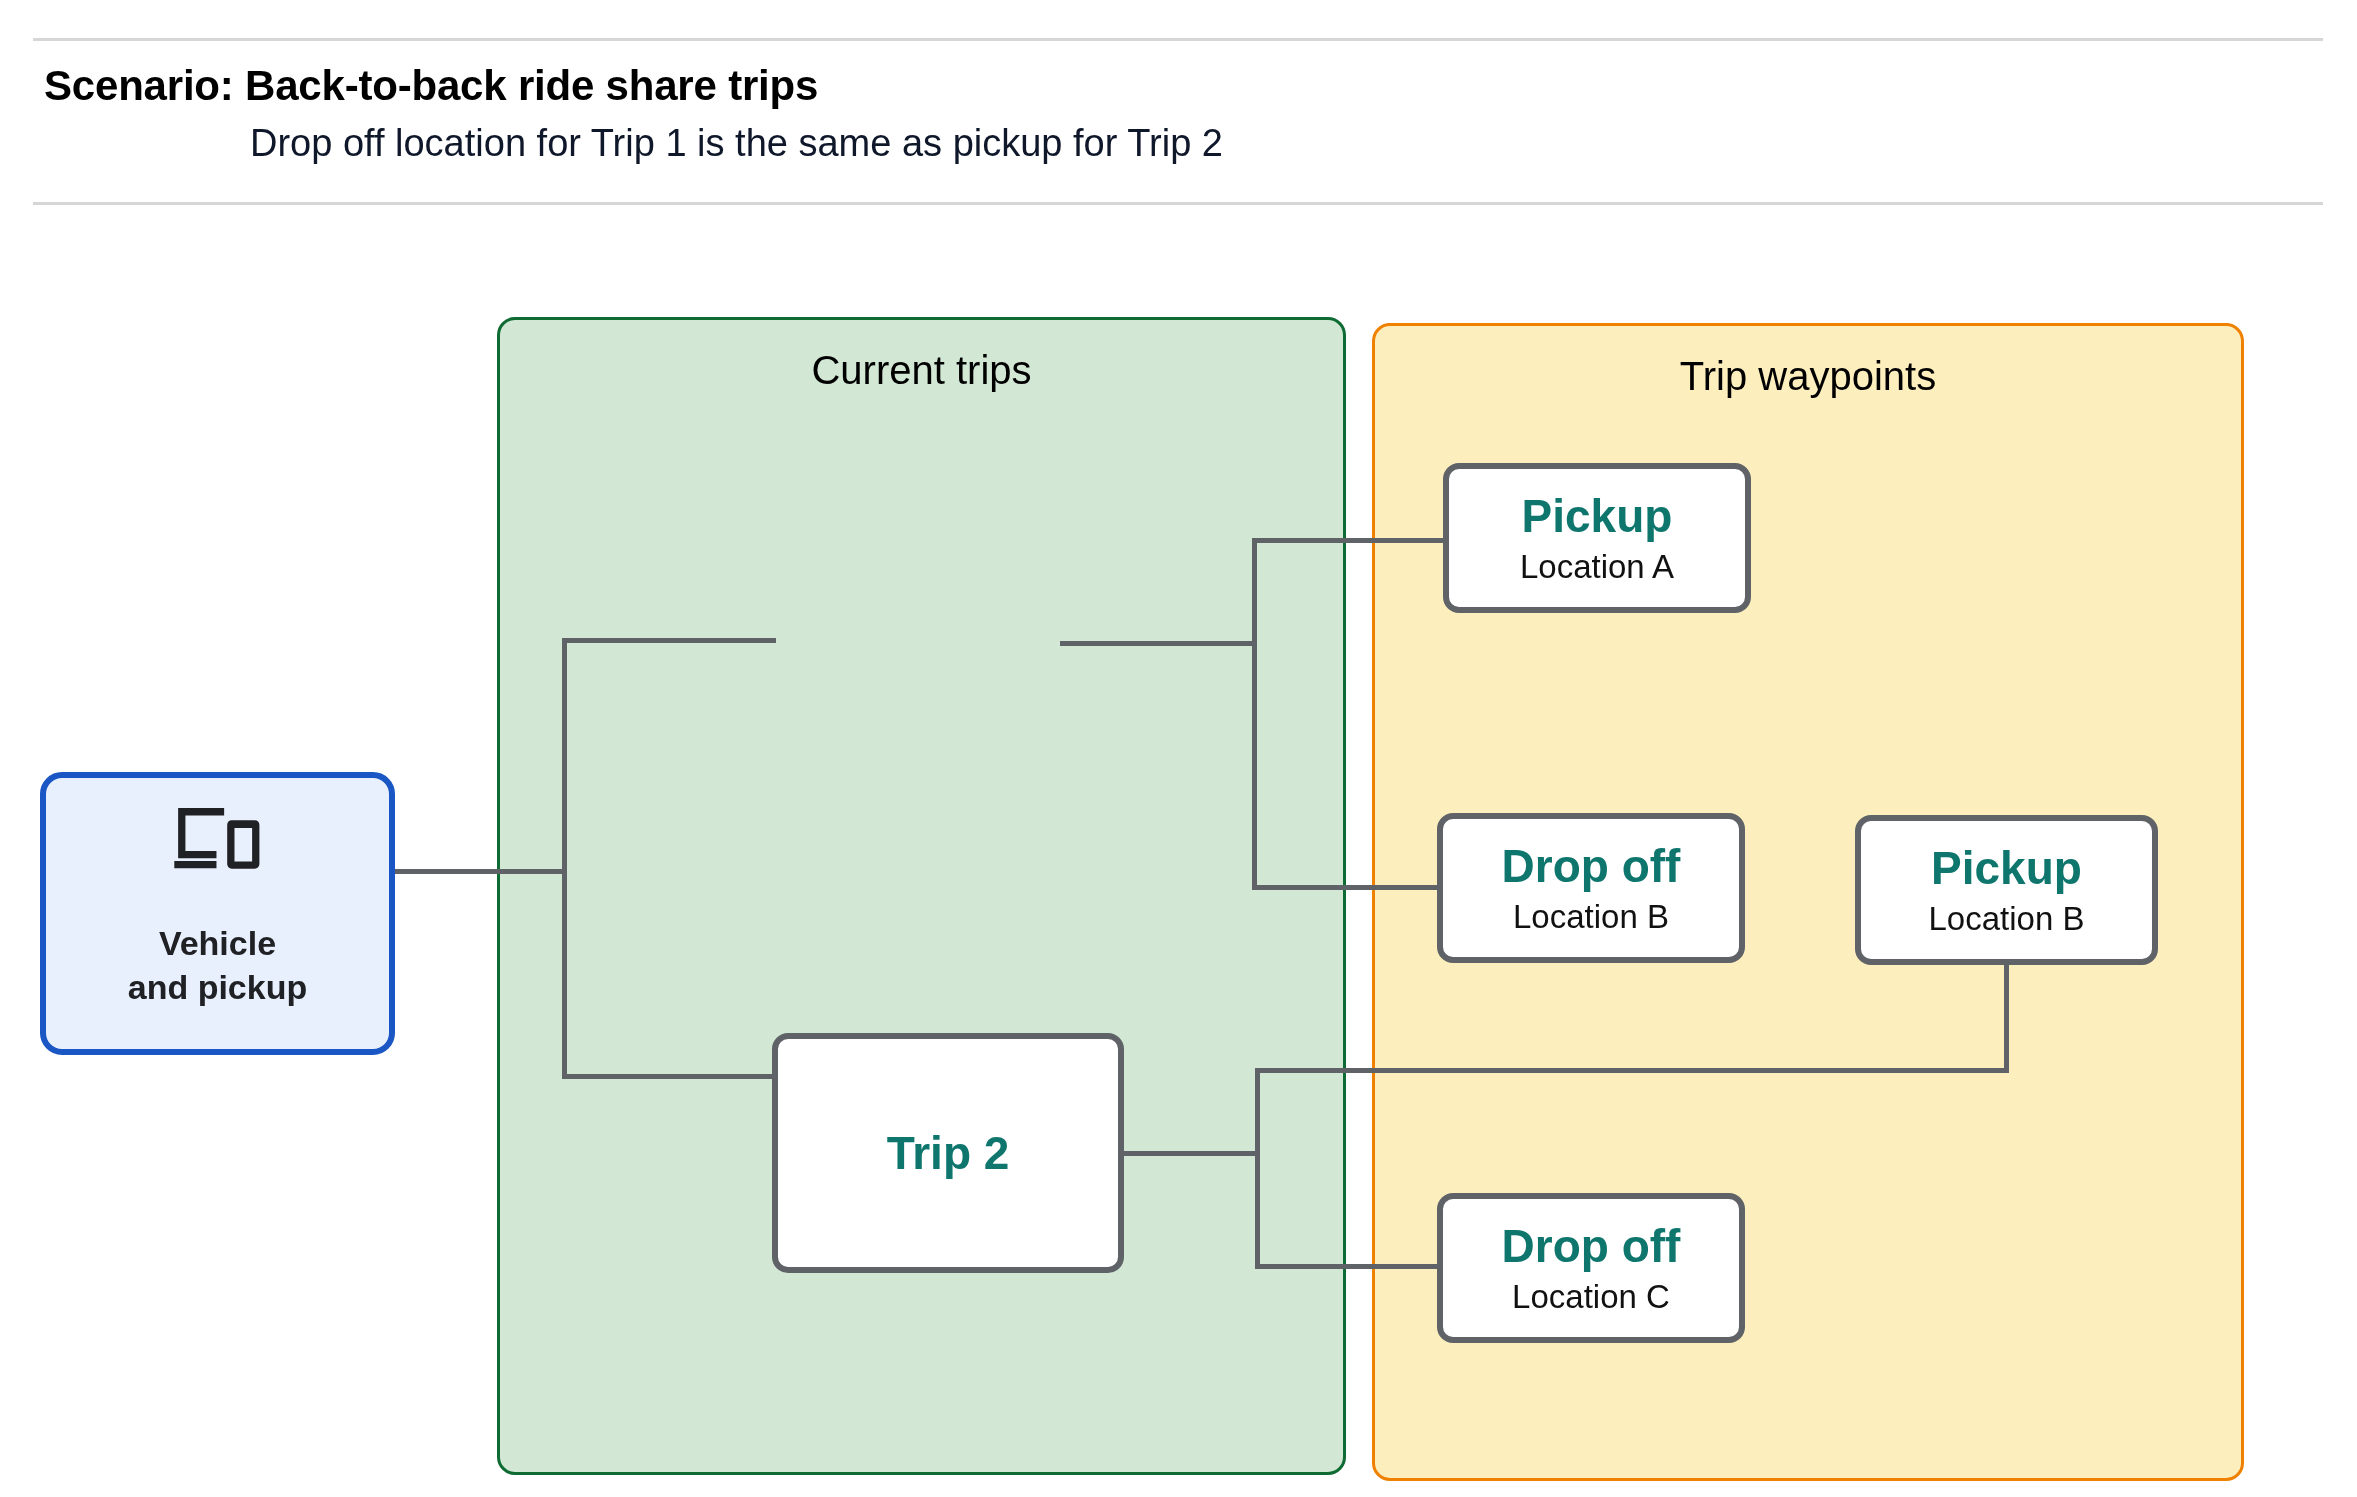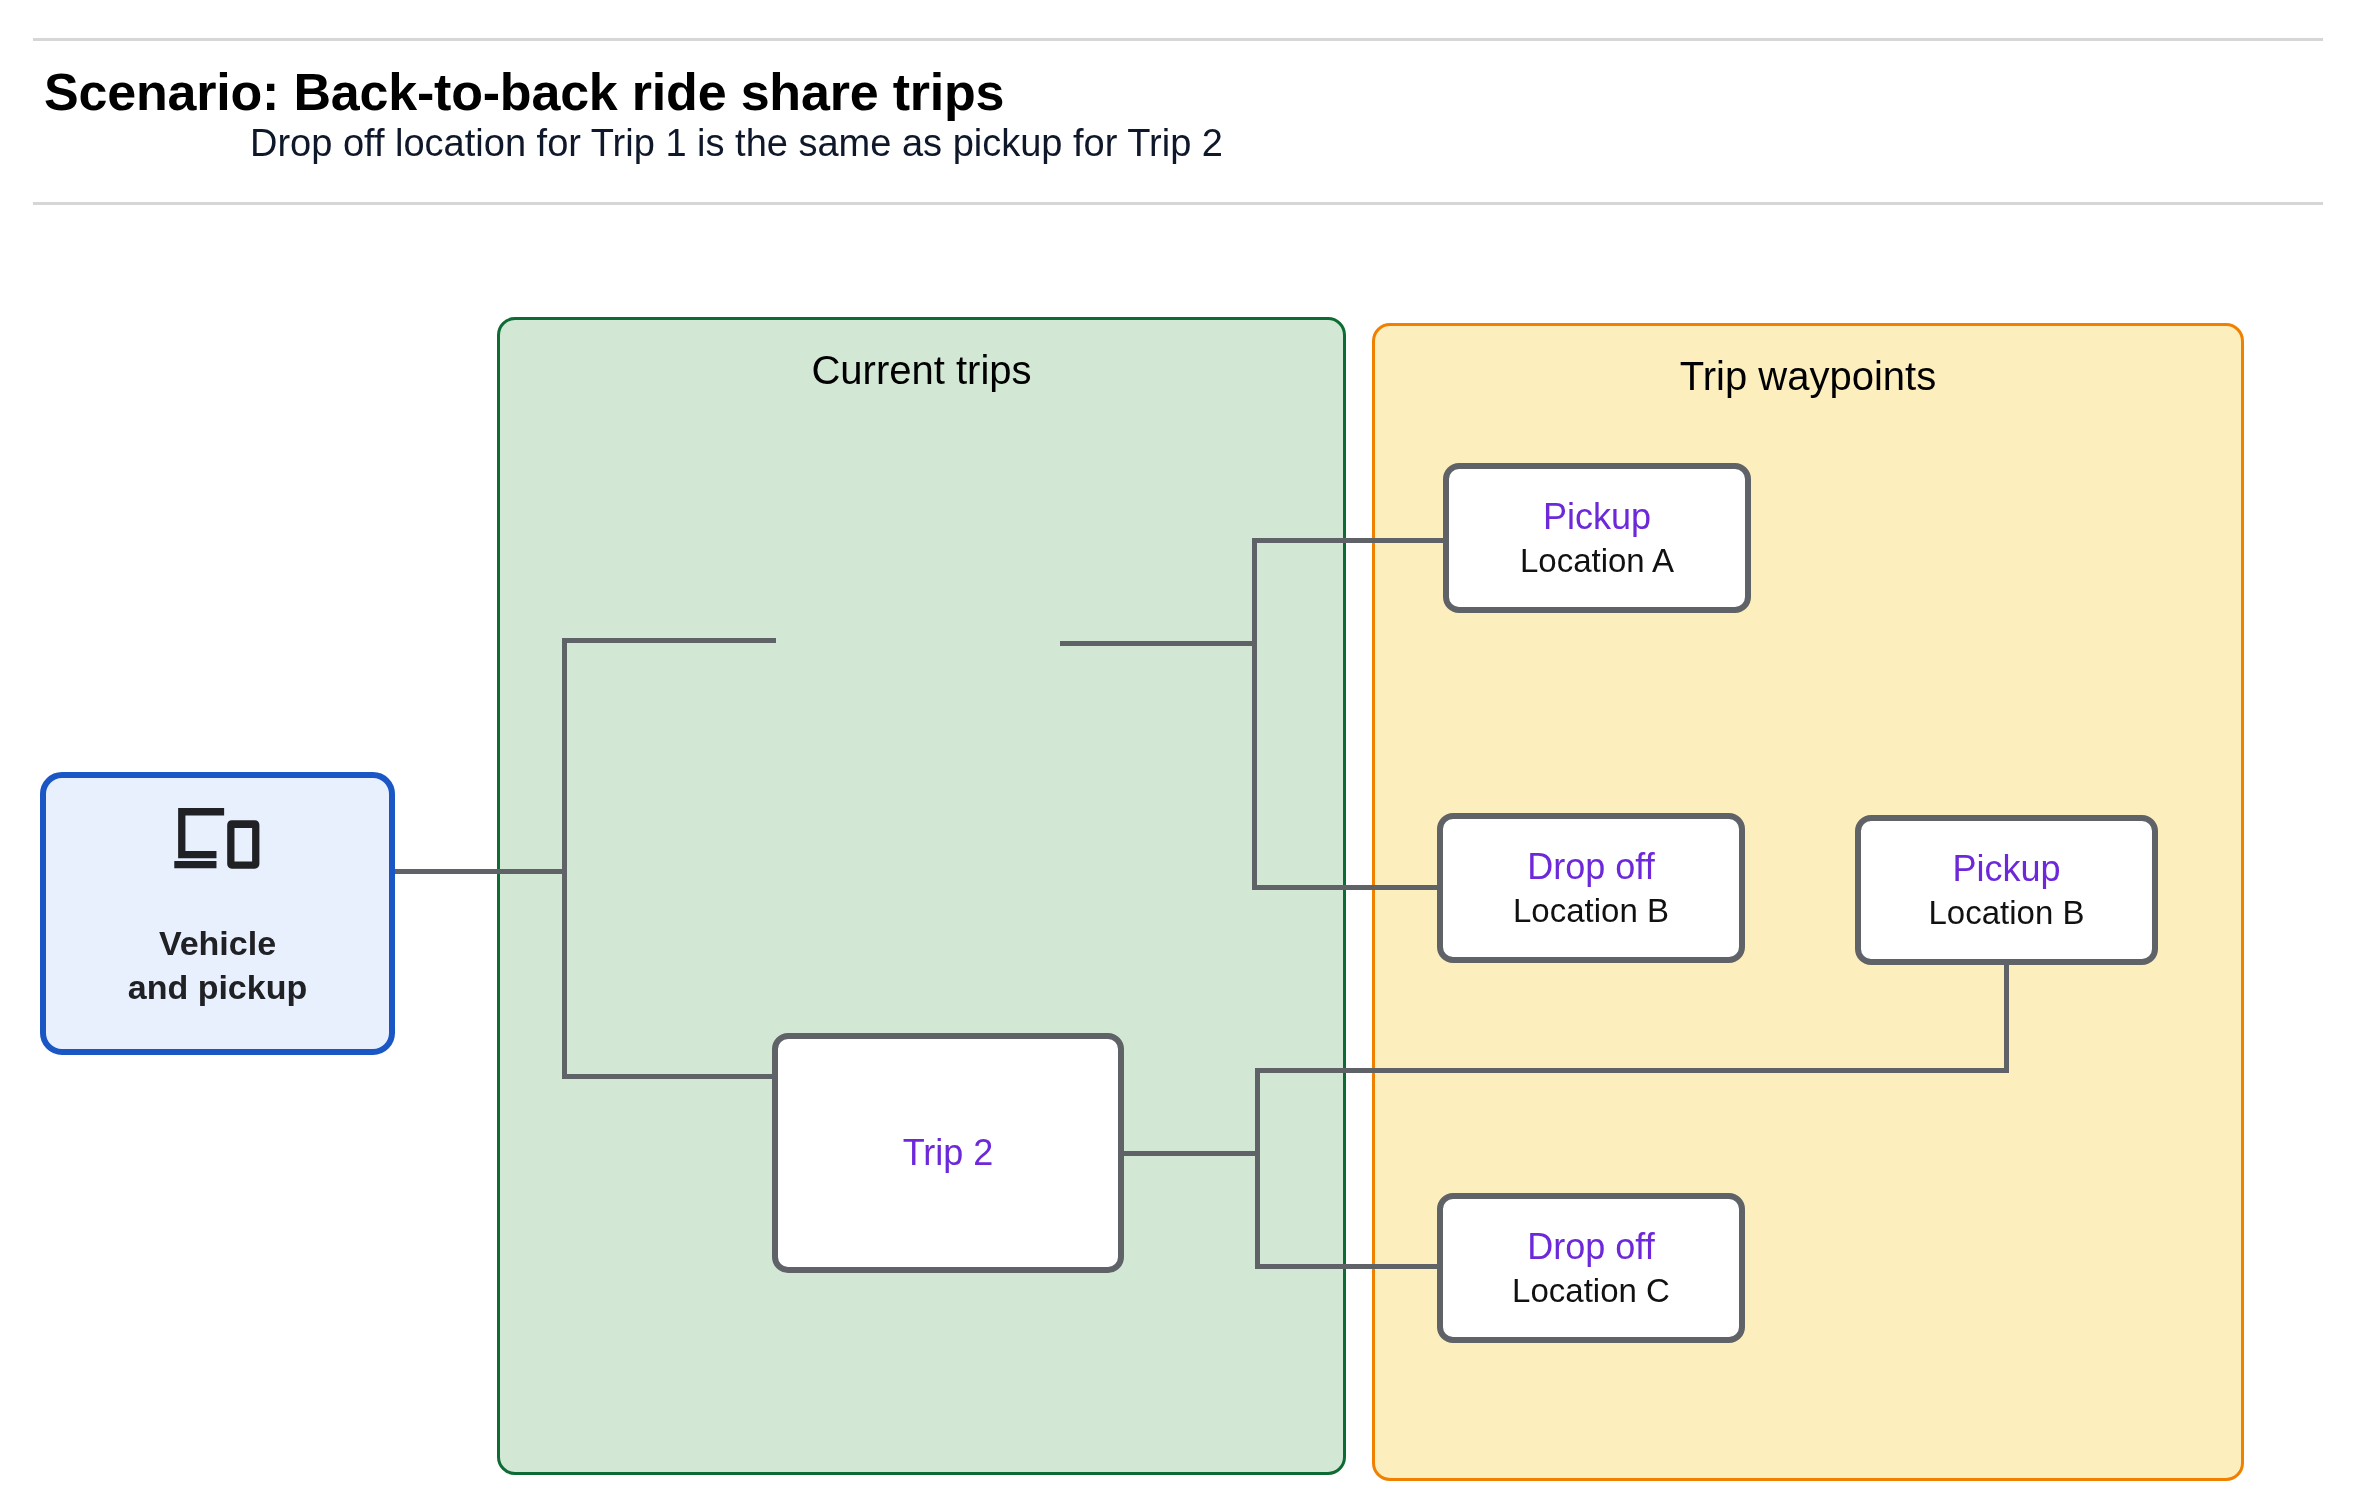--- a/index.html
+++ b/index.html
@@ -27,21 +27,21 @@
     height: 3px;
     background: #d6d6d6;
   }
   .rule.top  { top: 38px; }
   .rule.bot  { top: 202px; }
 
   #header-title {
     position: absolute;
     left: 44px;
     top: 62px;
-    font-size: 52px;
+    font-size: 42px;
     font-weight: 700;
     color: #000000;
     letter-spacing: -0.2px;
     white-space: nowrap;
   }
   #header-subtitle {
     position: absolute;
     left: 250px;
     top: 122px;
     font-size: 38px;
@@ -90,23 +90,23 @@
     background: #ffffff;
     border: 6px solid #5f6368;
     border-radius: 16px;
     display: flex;
     flex-direction: column;
     align-items: center;
     justify-content: center;
     text-align: center;
   }
   .node .title {
-    font-size: 36px;
-    font-weight: 400;
-    color: #6d28d9;
+    font-size: 46px;
+    font-weight: 700;
+    color: #0f766e;
     line-height: 1.15;
   }
   .node .sub {
     font-size: 33px;
     font-weight: 400;
     color: #111111;
     line-height: 1.2;
     margin-top: 4px;
   }
 

